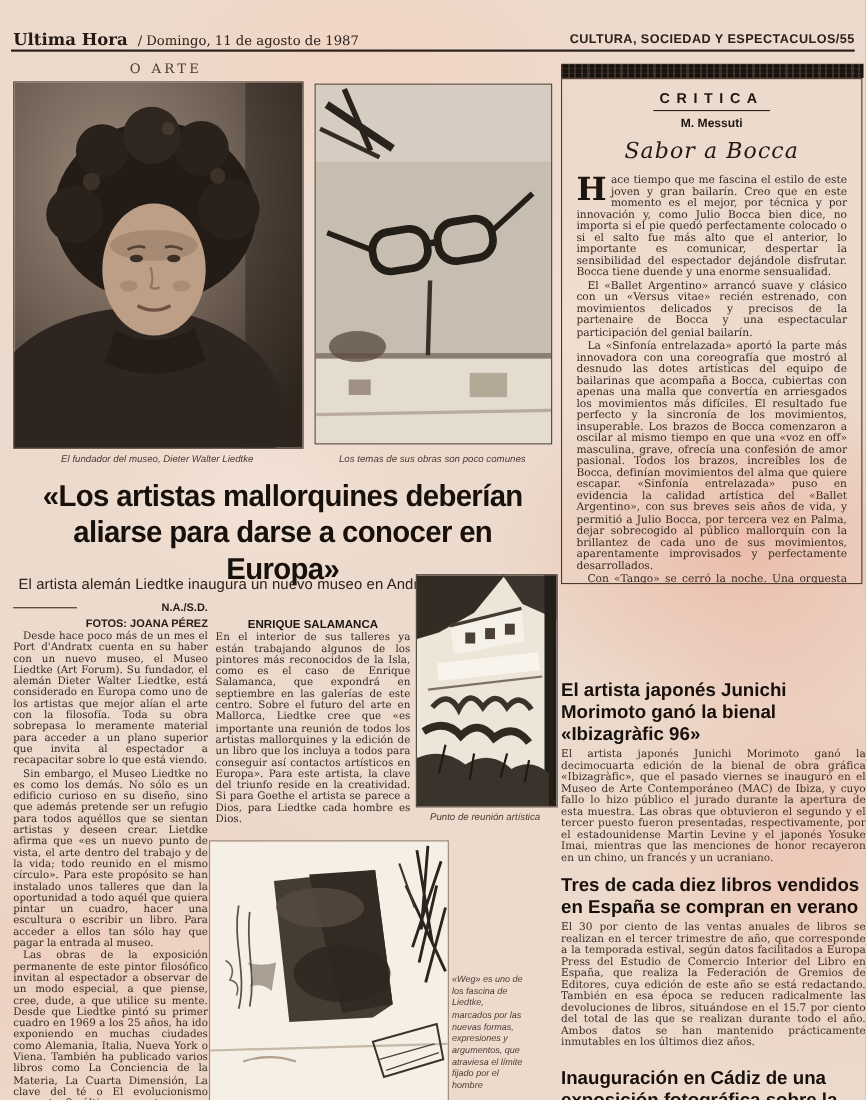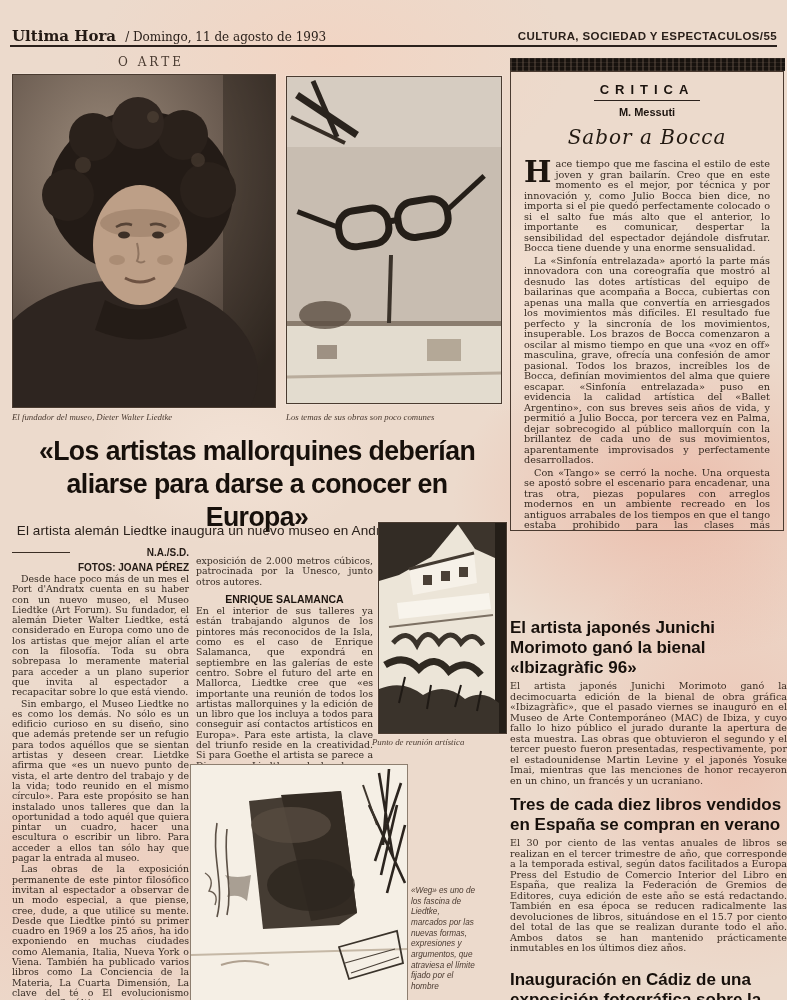--- a/index.html
+++ b/index.html
@@ -19,21 +19,21 @@
   .abs{position:absolute;}
   
   .masthead{font-family:"DejaVu Serif",serif;font-weight:bold;font-size:15px;color:#241a14;display:inline;}
   .dateline{font-family:"DejaVu Serif",serif;font-size:12px;color:#2b211b;display:inline;margin-left:4px;}
   .section-head{font-family:"Liberation Sans",sans-serif;font-weight:bold;font-size:11.5px;letter-spacing:.4px;color:#2b211b;}
   .top-rule{height:2px;background:#2b211c;}
   .kicker{font-family:"DejaVu Serif",serif;font-size:12px;letter-spacing:3px;color:#4a3b31;}
   
   .photo{border:1px solid #4a3b30;box-shadow:0 0 0 1px rgba(255,255,255,.15);}
   .photo svg{display:block;width:100%;height:100%;}
-  .caption{font-family:Liberation Serif, serif;font-style:italic;font-size:8.8px;color:#4a3a30;}
+  .caption{font-family:Liberation Sans, sans-serif;font-style:italic;font-size:8.8px;color:#4a3a30;text-align:center;}
   
   .headline{font-family:"Liberation Sans",sans-serif;font-weight:bold;font-size:27.5px;line-height:1.2;letter-spacing:-.6px;color:#17100b;text-align:center;transform:scaleX(.97);transform-origin:center;}
   .subhead{font-family:"Liberation Sans",sans-serif;font-size:13.5px;color:#2a211b;text-align:center;letter-spacing:.1px;}
   .byline-wrap{display:flex;align-items:flex-start;}
   .byline-rule{flex:1;height:1px;background:#3a2d24;margin-top:6px;margin-right:8px;}
   .byline{font-family:"Liberation Sans",sans-serif;font-weight:bold;font-size:10px;text-align:right;color:#241b15;line-height:1.45;}
   .bodycol{font-size:9.4px;line-height:10.3px;text-align:justify;color:#342a22;}
   .bodycol p{margin:0 0 1px 0;text-indent:9px;}
   .crosshead{font-family:"Liberation Sans",sans-serif;font-weight:bold;font-size:10.5px;text-align:center;color:#1d1510;margin:7px 0 2px 0;}
   .weg-caption{font-family:"Liberation Sans",sans-serif;font-style:italic;font-size:8.2px;line-height:1.3;color:#4a3a30;}
@@ -56,21 +56,21 @@
   .brief-body{font-size:9.6px;line-height:10.5px;text-align:justify;color:#3a2d23;margin:0;}
   .brief.spaced{margin-top:16px;}
 </style>
 </head>
 <body>
 
 <div class="page">
 
   <div class="abs" style="left:12px;top:26px;">
     <span class="masthead">Ultima Hora</span>
-    <span class="dateline">/ Domingo, 11 de agosto de 1993</span>
+    <span class="dateline">/ Domingo, 11 de agosto de 1987</span>
   </div>
   <div class="abs section-head" style="right:10px;top:30px;">CULTURA, SOCIEDAD Y ESPECTACULOS/55</div>
   <div class="abs top-rule" style="left:10px;top:45px;width:767px;"></div>
   <div class="abs kicker" style="left:118px;top:55px;">O ARTE</div>
 
   <div class="abs photo" style="left:12px;top:74px;width:262px;height:332px;">
     <svg viewBox="0 0 262 332" preserveAspectRatio="none">
       <defs>
         <radialGradient id="pg" cx="35%" cy="28%" r="85%">
           <stop offset="0%" stop-color="#9b8a7a"></stop>
@@ -145,21 +145,20 @@
     </div>
   </div>
 
   <div class="abs bodycol" style="left:12px;top:574px;width:177px;height:426px;">
     <p>Desde hace poco más de un mes el Port d'Andratx cuenta en su haber con un nuevo museo, el Museo Liedtke (Art Forum). Su fundador, el alemán Dieter Walter Liedtke, está considerado en Europa como uno de los artistas que mejor alían el arte con la filosofía. Toda su obra sobrepasa lo meramente material para acceder a un plano superior que invita al espectador a recapacitar sobre lo que está viendo.</p>
     <p>Sin embargo, el Museo Liedtke no es como los demás. No sólo es un edificio curioso en su diseño, sino que además pretende ser un refugio para todos aquéllos que se sientan artistas y deseen crear. Lietdke afirma que «es un nuevo punto de vista, el arte dentro del trabajo y de la vida; todo reunido en el mismo círculo». Para este propósito se han instalado unos talleres que dan la oportunidad a todo aquél que quiera pintar un cuadro, hacer una escultura o escribir un libro. Para acceder a ellos tan sólo hay que pagar la entrada al museo.</p>
     <p>Las obras de la exposición permanente de este pintor filosófico invitan al espectador a observar de un modo especial, a que piense, cree, dude, a que utilice su mente. Desde que Liedtke pintó su primer cuadro en 1969 a los 25 años, ha ido exponiendo en muchas ciudades como Alemania, Italia, Nueva York o Viena. También ha publicado varios libros como La Conciencia de la Materia, La Cuarta Dimensión, La clave del té o El evolucionismo concreto. Su último proyecto es una</p>
   </div>
 
   <div class="abs bodycol" style="left:196px;top:556px;width:177px;">
-    <p style="text-indent:0;">exposición de 2.000 metros cúbicos, patrocinada por la Unesco, junto otros autores.</p>
     <div class="crosshead">ENRIQUE SALAMANCA</div>
     <p style="text-indent:0;">En el interior de sus talleres ya están trabajando algunos de los pintores más reconocidos de la Isla, como es el caso de Enrique Salamanca, que expondrá en septiembre en las galerías de este centro. Sobre el futuro del arte en Mallorca, Liedtke cree que «es importante una reunión de todos los artistas mallorquines y la edición de un libro que los incluya a todos para conseguir así contactos artísticos en Europa». Para este artista, la clave del triunfo reside en la creatividad. Si para Goethe el artista se parece a Dios, para Liedtke cada hombre es Dios.</p>
   </div>
 
   <div class="abs photo" style="left:378px;top:522px;width:127px;height:210px;">
     <svg viewBox="0 0 127 210" preserveAspectRatio="none">
       <rect width="127" height="210" fill="#ece5d8"></rect>
       <path d="M0,0 L80,0 L52,34 L20,52 L0,58 Z" fill="#332c25"></path>
       <path d="M78,0 L127,0 L127,40 L96,26 Z" fill="#3c342c"></path>
       <rect x="116" width="11" height="210" fill="#241e18"></rect>
@@ -198,20 +197,21 @@
   </div>
   <div class="abs weg-caption" style="left:411px;top:886px;width:66px;">«Weg» es uno de los fascina de Liedtke, marcados por las nuevas formas, expresiones y argumentos, que atraviesa el límite fijado por el hombre</div>
 
   <div class="abs black-bar" style="left:510px;top:58px;width:275px;height:13px;"></div>
   <div class="abs critica-box" style="left:510px;top:71px;width:274px;height:460px;">
     <div class="critica-label">CRITICA</div>
     <div class="critica-author">M. Messuti</div>
     <div class="critica-title">Sabor a Bocca</div>
     <div class="critica-body">
       <p class="first"><span class="dropcap">H</span><span>ace tiempo que me fascina el estilo de este joven y gran bailarín. Creo que en este momento es el mejor, por técnica y por innovación y, como Julio Bocca bien dice, no importa si el pie quedó perfectamente colocado o si el salto fue más alto que el anterior, lo importante es comunicar, despertar la sensibilidad del espectador dejándole disfrutar. Bocca tiene duende y una enorme sensualidad.</span></p>
+      <p>El «Ballet Argentino» arrancó suave y clásico con un «Versus vitae» recién estrenado, con movimientos delicados y precisos de la partenaire de Bocca y una espectacular participación del genial bailarín.</p>
       <p>La «Sinfonía entrelazada» aportó la parte más innovadora con una coreografía que mostró al desnudo las dotes artísticas del equipo de bailarinas que acompaña a Bocca, cubiertas con apenas una malla que convertía en arriesgados los movimientos más difíciles. El resultado fue perfecto y la sincronía de los movimientos, insuperable. Los brazos de Bocca comenzaron a oscilar al mismo tiempo en que una «voz en off» masculina, grave, ofrecía una confesión de amor pasional. Todos los brazos, increíbles los de Bocca, definían movimientos del alma que quiere escapar. «Sinfonía entrelazada» puso en evidencia la calidad artística del «Ballet Argentino», con sus breves seis años de vida, y permitió a Julio Bocca, por tercera vez en Palma, dejar sobrecogido al público mallorquín con la brillantez de cada uno de sus movimientos, aparentamente improvisados y perfectamente desarrollados.</p>
       <p>Con «Tango» se cerró la noche. Una orquesta se apostó sobre el escenario para encadenar, una tras otra, piezas populares con arreglos modernos en un ambiente recreado en los antiguos arrabales de los tiempos en que el tango estaba prohibido para las clases más acomodadas. «El día que me quieras» de A. LePera y Carlos Gardel, tantas veces cantada por éste, desenvolvió a Bocca y su esbeltísima pareja en los movimientos cadenciosos del tango adaptados a un estilo propio. El popular «Choclo», intepretado por todo el ballet, puso broche de oro a una noche en tres tiempos.</p>
     </div>
   </div>
 
   <div class="abs briefs" style="left:510px;top:618px;width:277px;">
     <div class="brief">
       <div class="brief-head">El artista japonés Junichi Morimoto ganó la bienal «Ibizagràfic 96»</div>
       <p class="brief-body">El artista japonés Junichi Morimoto ganó la decimocuarta edición de la bienal de obra gráfica «Ibizagràfic», que el pasado viernes se inauguró en el Museo de Arte Contemporáneo (MAC) de Ibiza, y cuyo fallo lo hizo público el jurado durante la apertura de esta muestra. Las obras que obtuvieron el segundo y el tercer puesto fueron presentadas, respectivamente, por el estadounidense Martin Levine y el japonés Yosuke Imai, mientras que las menciones de honor recayeron en un chino, un francés y un ucraniano.</p>
     </div>

